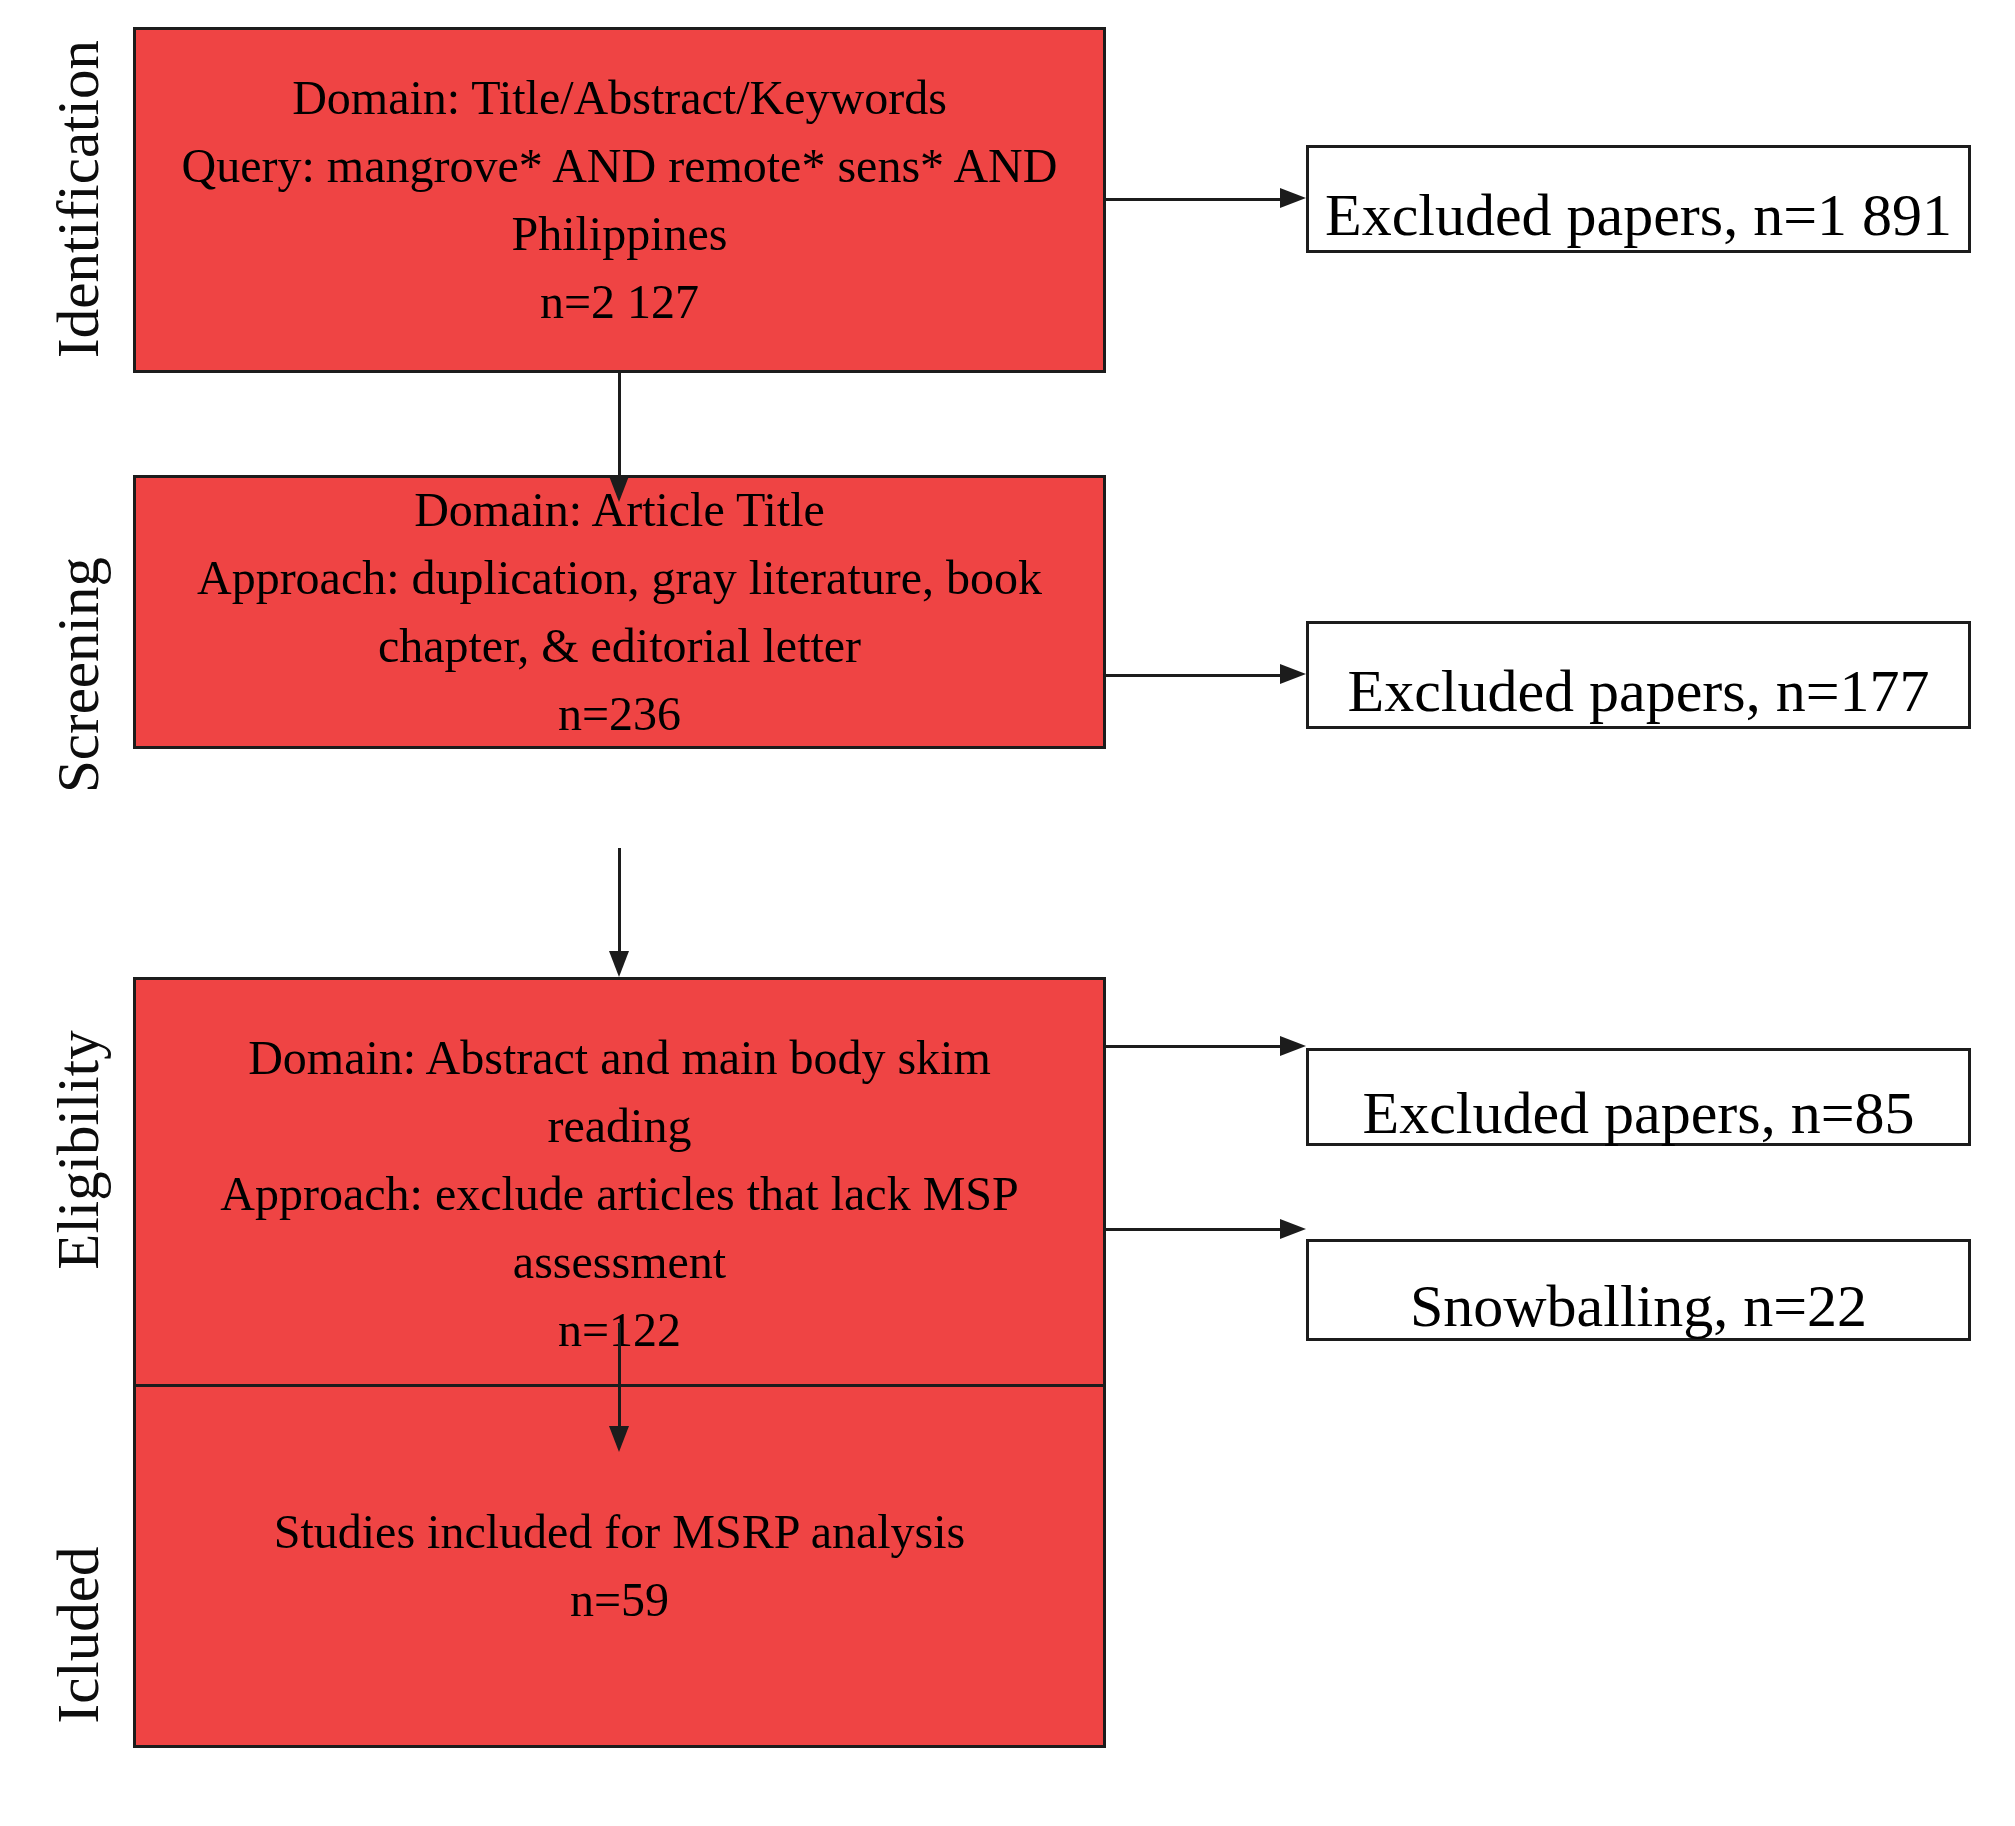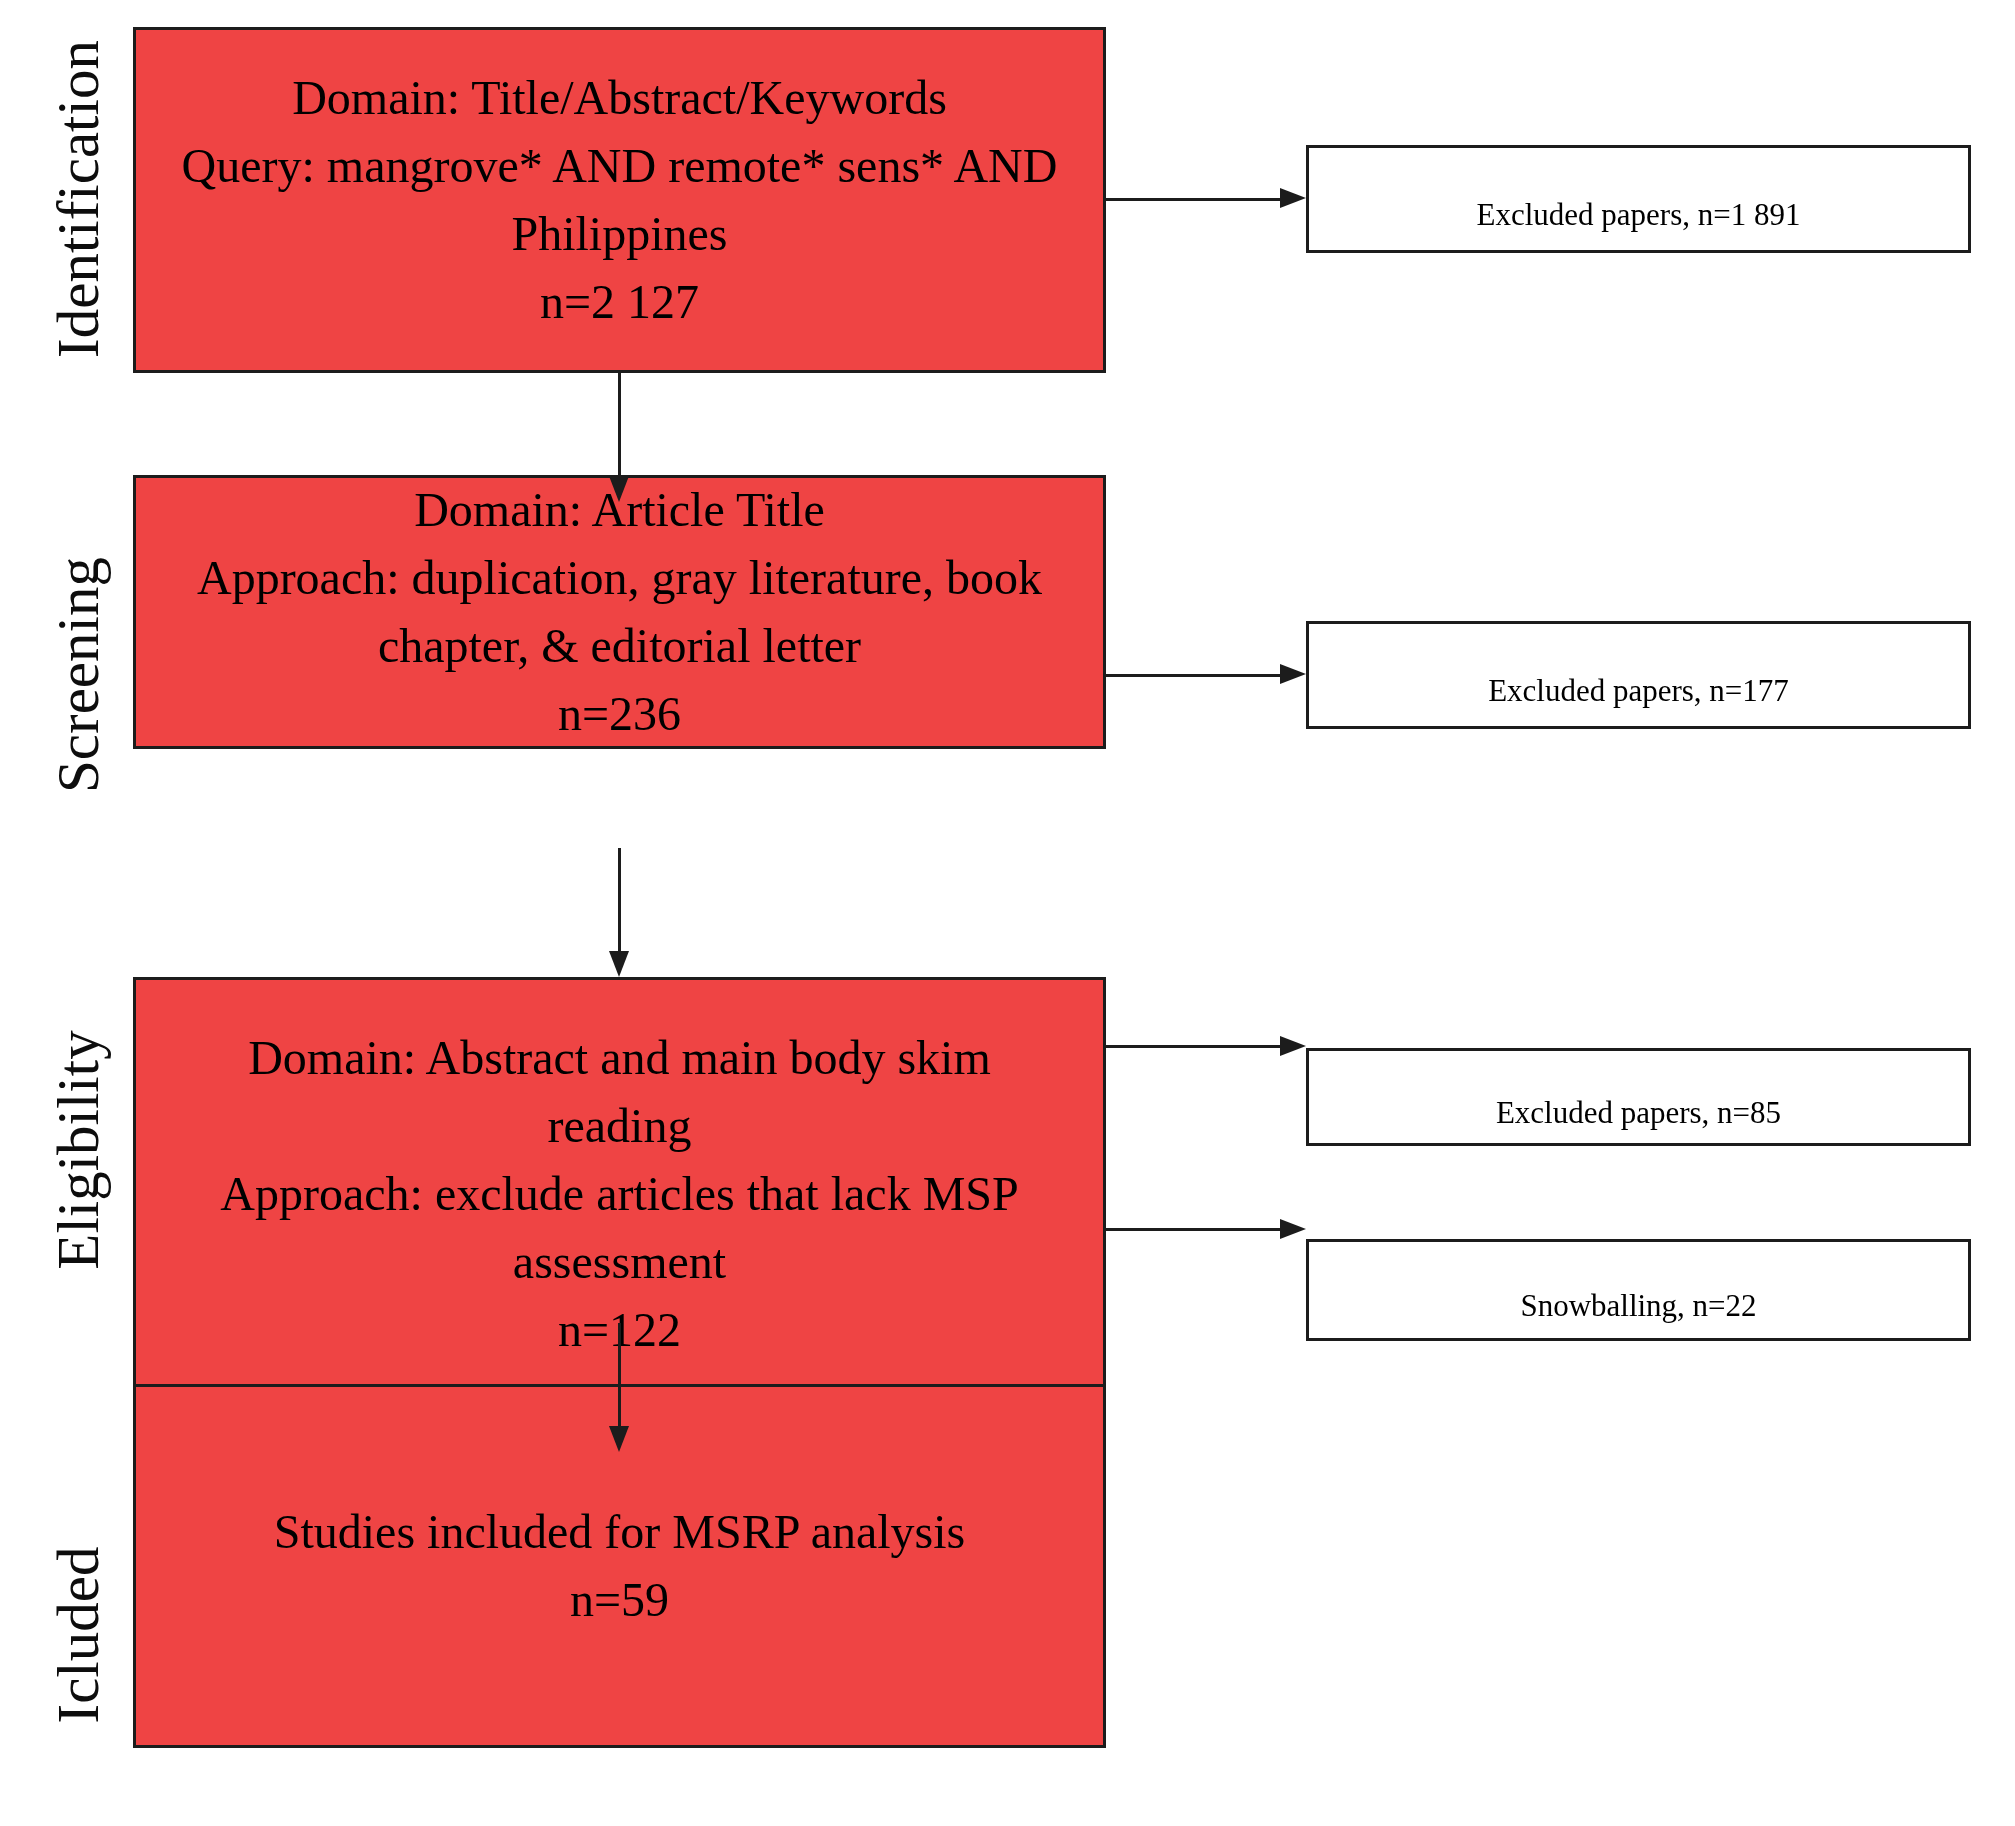--- a/index.html
+++ b/index.html
@@ -56,21 +56,21 @@
     border: 3.7px solid #1c1c1c;
     box-sizing: border-box;
     background: #ffffff;
     display: flex;
     align-items: center;
     justify-content: center;
   }
   .side-box .box-text {
     white-space: pre-line;
     text-align: center;
-    font-size: 31px;
+    font-size: 60px;
     line-height: 62px;
     margin-top: 32px;
   }
 
   
   .vline {
     position: absolute;
     width: 3.1px;
     background: #1c1c1c;
   }

